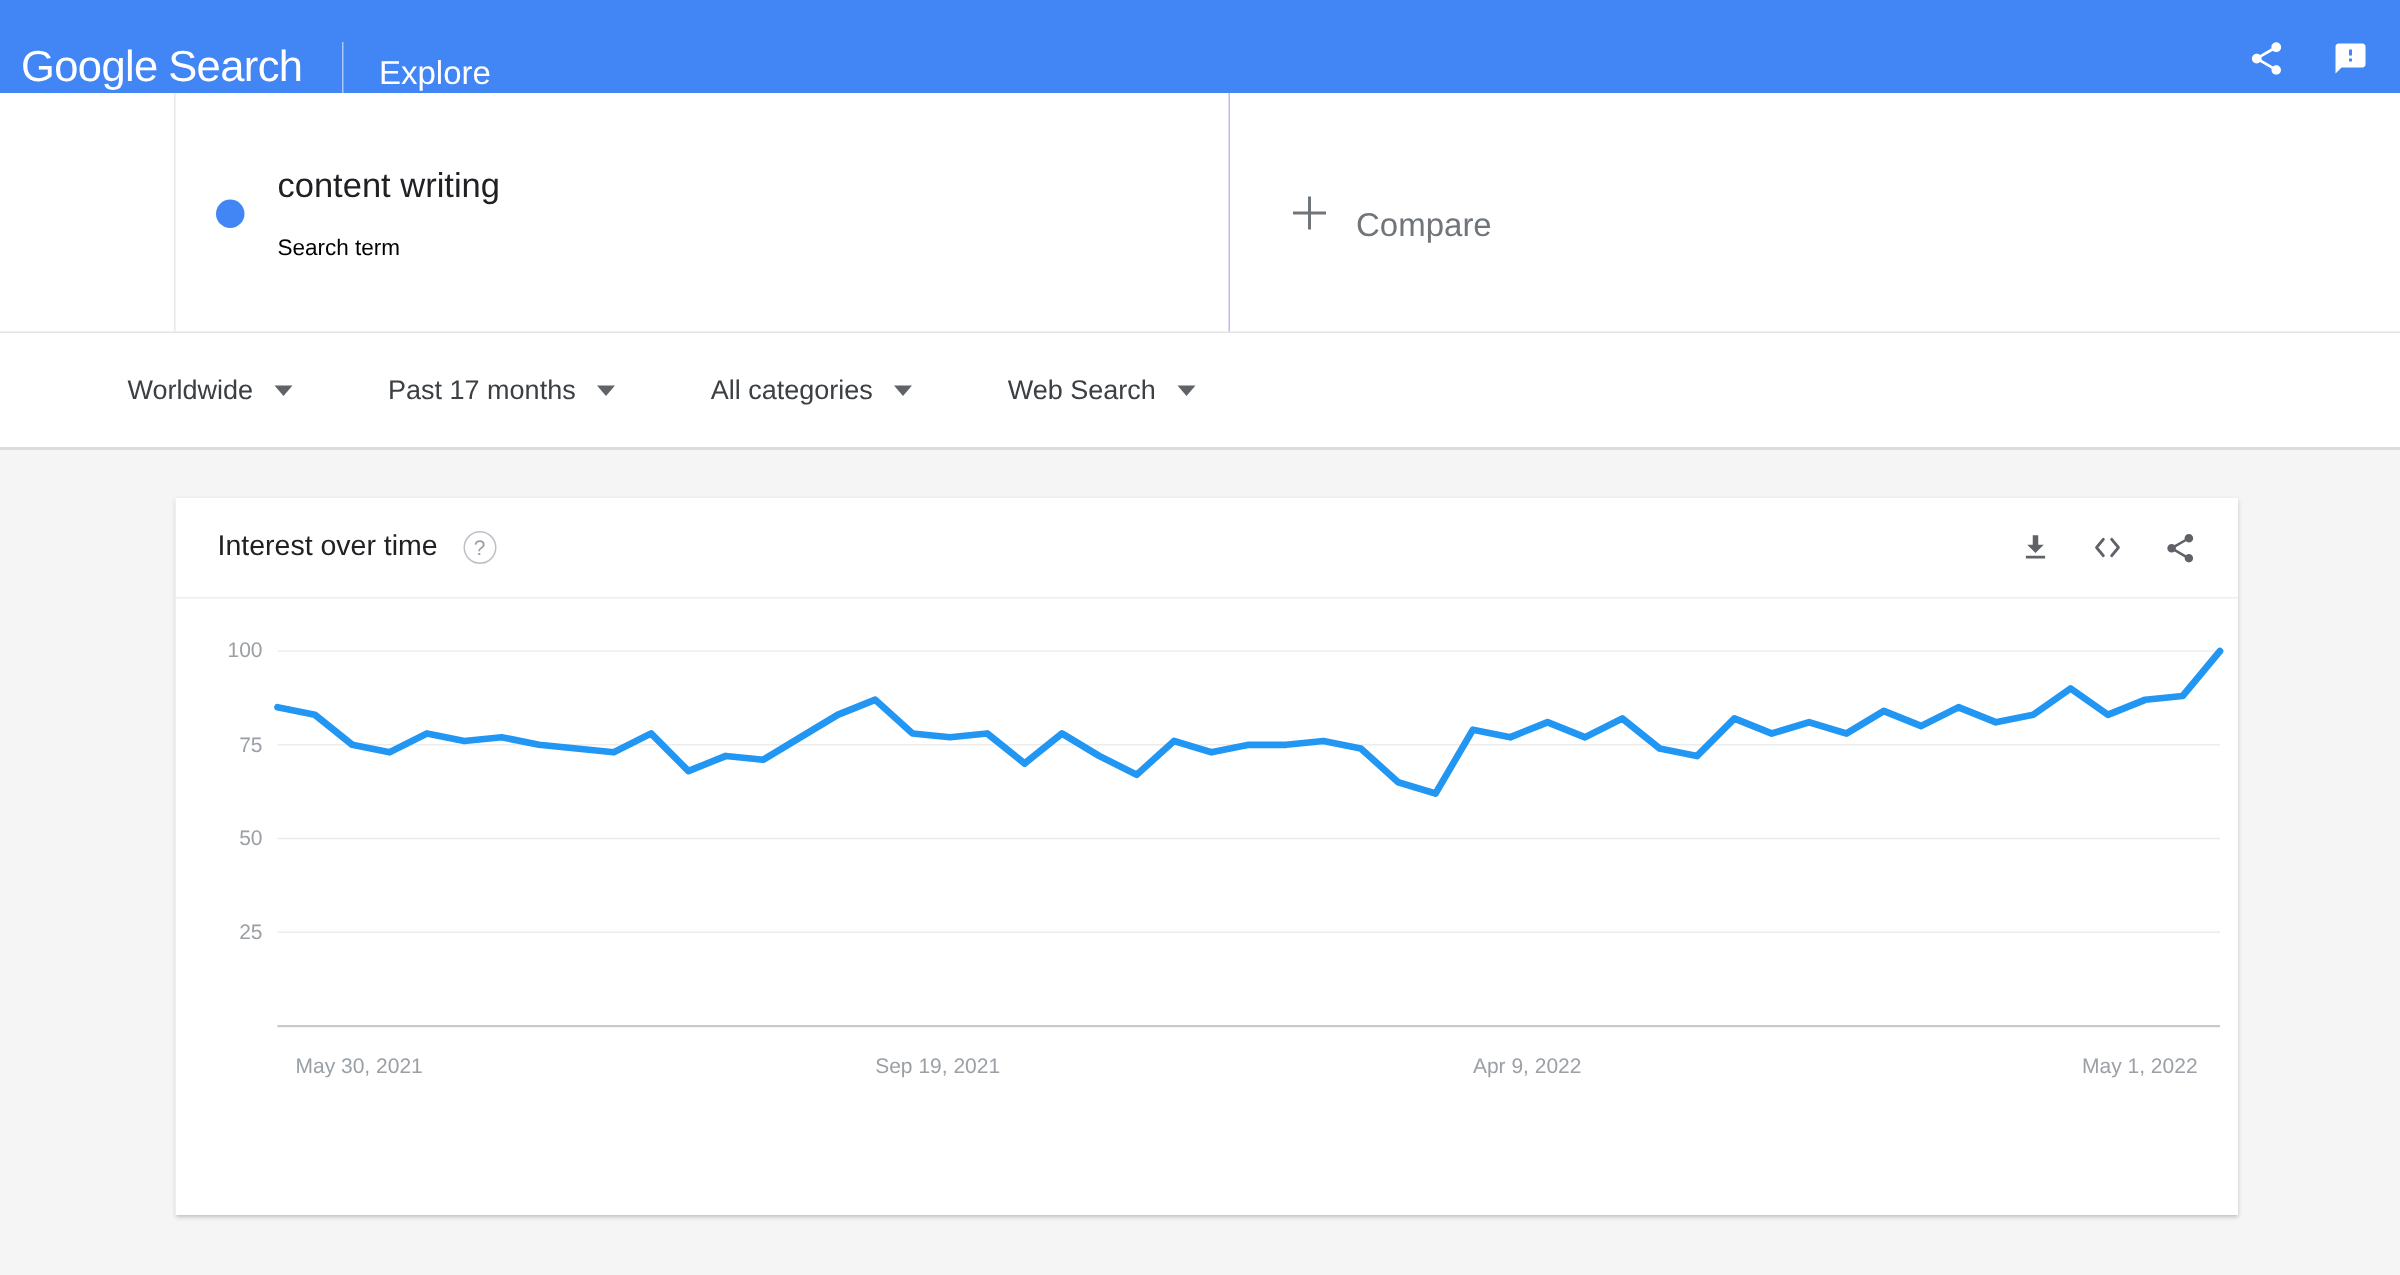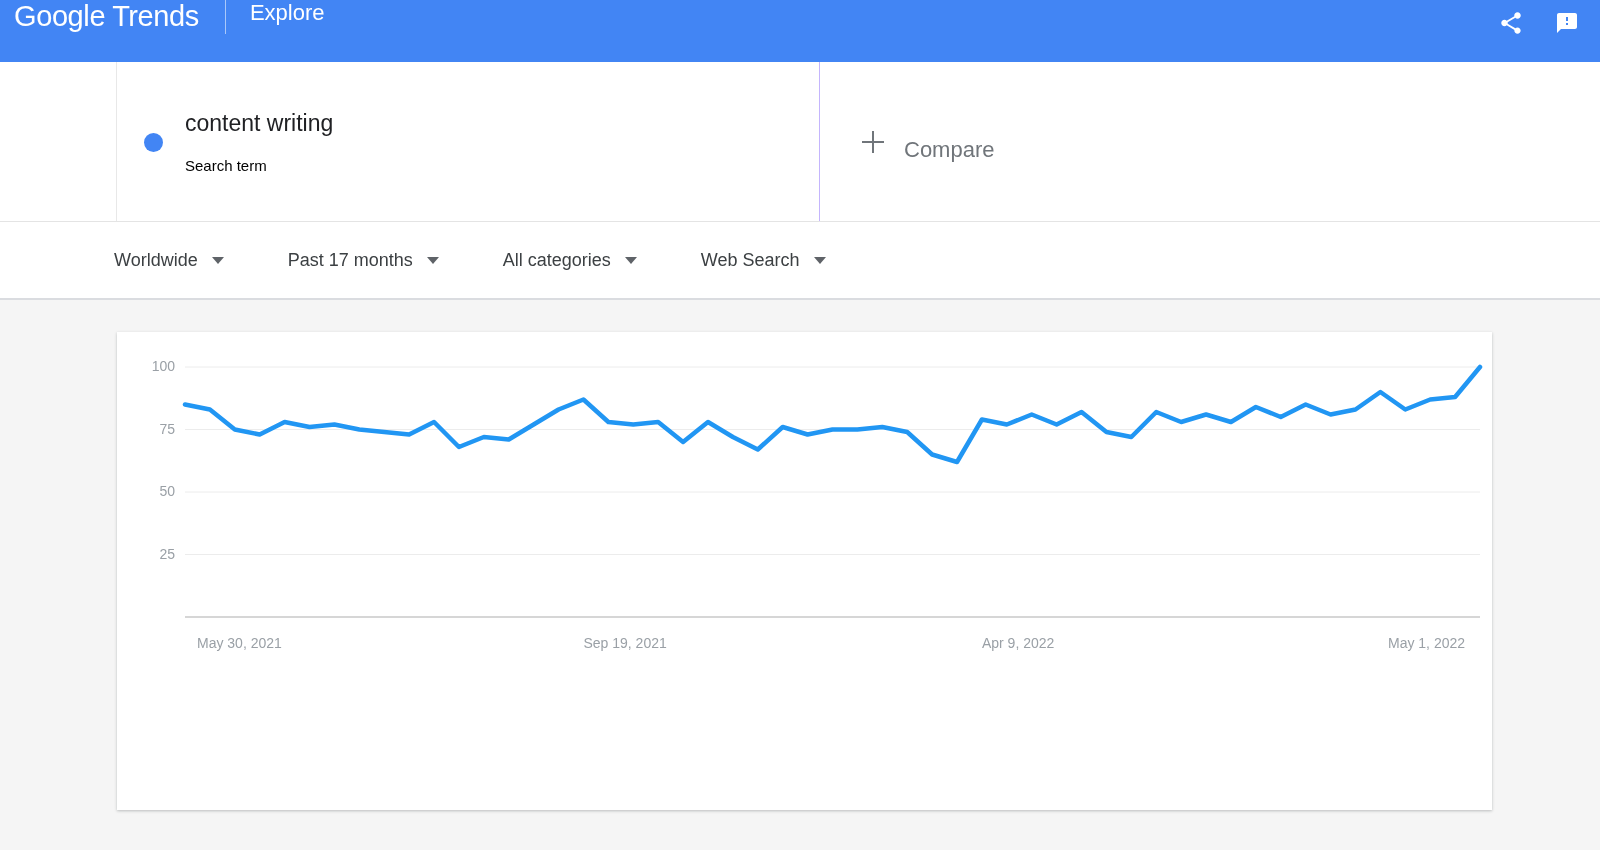--- a/index.html
+++ b/index.html
@@ -8,21 +8,21 @@
     font-family: "Liberation Sans", sans-serif;
     background: #f5f5f5;
     overflow: hidden;
   }
 
   
   .appbar {
     position: absolute; left: 0; top: 0;
     width: 1600px; height: 62px;
     background: #4285f4;
-    display: flex; align-items: flex-start;
+    display: flex; align-items: flex-end;
   }
   .brand {
     display: flex; align-items: baseline;
     margin-left: 14px;
     font-size: 29px;
     color: #ffffff;
     letter-spacing: -0.4px;
     white-space: nowrap;
   }
   .brand-google { font-weight: 400; }
@@ -91,21 +91,21 @@
   .plus-icon::after { top: 0; left: 10px; height: 22px; width: 2px; }
   .compare-label { font-size: 22px; color: #70757a; white-space: nowrap; margin-top: 16px; }
 
   
   .filterbar {
     position: absolute; left: 0; top: 222px;
     width: 1600px; height: 78px;
     background: #ffffff;
     border-bottom: 2px solid #dadce0;
     display: flex; 
-    padding-left: 114px;
+    padding-left: 85px;
   }
   .filter {
     display: flex; align-items: center;
     margin-right: 64px;
     cursor: pointer;
   }
   .filter-label {
     font-size: 18px; color: #3c4043; white-space: nowrap;
   }
   .caret {
@@ -159,21 +159,21 @@
     font-size: 14px; color: #9aa0a6;
     white-space: nowrap;
   }
 </style>
 </head>
 <body>
 
 <div class="appbar">
   <div class="brand">
     <span class="brand-google">Google</span>
-    <span class="brand-trends">Trends</span>
+    <span class="brand-trends">Search</span>
   </div>
   <div class="appbar-divider"></div>
   <div class="explore">Explore</div>
   <div class="appbar-spacer"></div>
   <div class="appbar-icon">
     <svg width="26" height="26" viewBox="0 0 24 24" fill="#ffffff">
       <path d="M18 16.08c-.76 0-1.44.3-1.96.77L8.91 12.7c.05-.23.09-.46.09-.7s-.04-.47-.09-.7l7.05-4.11c.54.5 1.25.81 2.04.81 1.66 0 3-1.34 3-3s-1.34-3-3-3-3 1.34-3 3c0 .24.04.47.09.7L8.04 9.81C7.5 9.31 6.79 9 6 9c-1.66 0-3 1.34-3 3s1.34 3 3 3c.79 0 1.5-.31 2.04-.81l7.12 4.16c-.05.21-.08.43-.08.65 0 1.61 1.31 2.92 2.92 2.92s2.92-1.31 2.92-2.92-1.31-2.92-2.92-2.92z"></path>
     </svg>
   </div>
   <div class="appbar-icon">
@@ -211,20 +211,41 @@
     <span class="filter-label">All categories</span>
     <span class="caret"></span>
   </div>
   <div class="filter">
     <span class="filter-label">Web Search</span>
     <span class="caret"></span>
   </div>
 </div>
 
 <div class="card">
+  <div class="card-head">
+    <span class="card-title">Interest over time</span>
+    <span class="help-icon">?</span>
+    <span class="card-head-spacer"></span>
+    <span class="card-action">
+      <svg width="22" height="22" viewBox="0 0 24 24" fill="#5f6368">
+        <path d="M19 18H5v2h14v-2zM12 3h-2v7H6l5.99 6 6.01-6h-4V3z"></path>
+      </svg>
+    </span>
+    <span class="card-action">
+      <svg width="26" height="22" viewBox="0 0 24 24" fill="none" stroke="#5f6368" stroke-width="2" stroke-linecap="round" stroke-linejoin="round">
+        <polyline points="9,6 4,12 9,18"></polyline>
+        <polyline points="15,6 20,12 15,18"></polyline>
+      </svg>
+    </span>
+    <span class="card-action">
+      <svg width="23" height="23" viewBox="0 0 24 24" fill="#5f6368">
+        <path d="M18 16.08c-.76 0-1.44.3-1.96.77L8.91 12.7c.05-.23.09-.46.09-.7s-.04-.47-.09-.7l7.05-4.11c.54.5 1.25.81 2.04.81 1.66 0 3-1.34 3-3s-1.34-3-3-3-3 1.34-3 3c0 .24.04.47.09.7L8.04 9.81C7.5 9.31 6.79 9 6 9c-1.66 0-3 1.34-3 3s1.34 3 3 3c.79 0 1.5-.31 2.04-.81l7.12 4.16c-.05.21-.08.43-.08.65 0 1.61 1.31 2.92 2.92 2.92s2.92-1.31 2.92-2.92-1.31-2.92-2.92-2.92z"></path>
+      </svg>
+    </span>
+  </div>
 
   <div class="plot">
     <svg id="chart-svg" width="1375" height="410">
         <line x1="68" x2="1363" y1="35" y2="35" stroke="#ececec" stroke-width="1"></line>
         <line x1="68" x2="1363" y1="97.5" y2="97.5" stroke="#ececec" stroke-width="1"></line>
         <line x1="68" x2="1363" y1="160" y2="160" stroke="#ececec" stroke-width="1"></line>
         <line x1="68" x2="1363" y1="222.5" y2="222.5" stroke="#ececec" stroke-width="1"></line>
         <line x1="68" x2="1363" y1="285" y2="285" stroke="#c9c9c9" stroke-width="1.5"></line>
         <polyline points="68.00,72.50 92.90,77.50 117.81,97.50 142.71,102.50 167.62,90.00 192.52,95.00 217.42,92.50 242.33,97.50 267.23,100.00 292.13,102.50 317.04,90.00 341.94,115.00 366.85,105.00 391.75,107.50 416.65,92.50 441.56,77.50 466.46,67.50 491.37,90.00 516.27,92.50 541.17,90.00 566.08,110.00 590.98,90.00 615.88,105.00 640.79,117.50 665.69,95.00 690.60,102.50 715.50,97.50 740.40,97.50 765.31,95.00 790.21,100.00 815.12,122.50 840.02,130.00 864.92,87.50 889.83,92.50 914.73,82.50 939.63,92.50 964.54,80.00 989.44,100.00 1014.35,105.00 1039.25,80.00 1064.15,90.00 1089.06,82.50 1113.96,90.00 1138.87,75.00 1163.77,85.00 1188.67,72.50 1213.58,82.50 1238.48,77.50 1263.38,60.00 1288.29,77.50 1313.19,67.50 1338.10,65.00 1363.00,35.00" fill="none" stroke="#2196f3" stroke-width="4.5" stroke-linejoin="round" stroke-linecap="round"></polyline>
       </svg>

